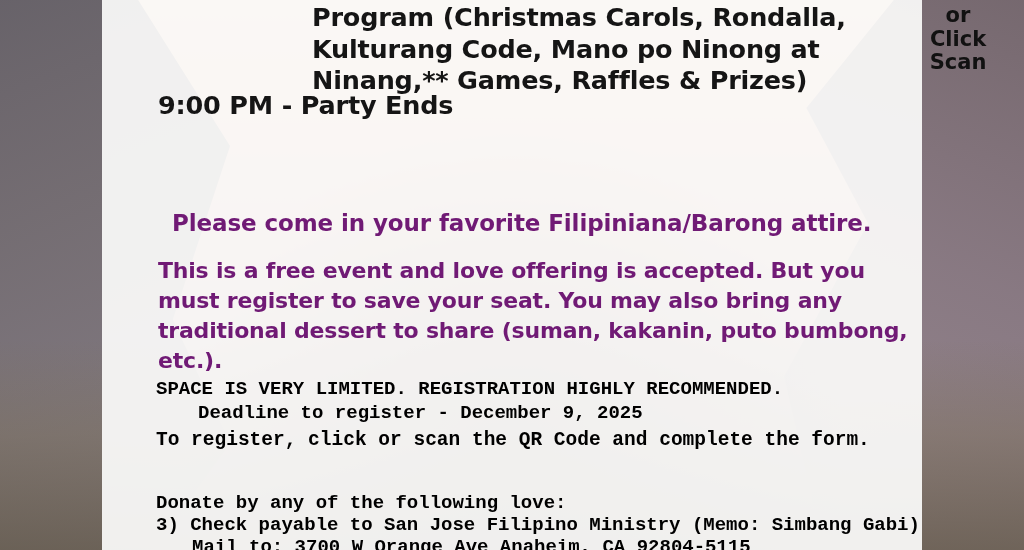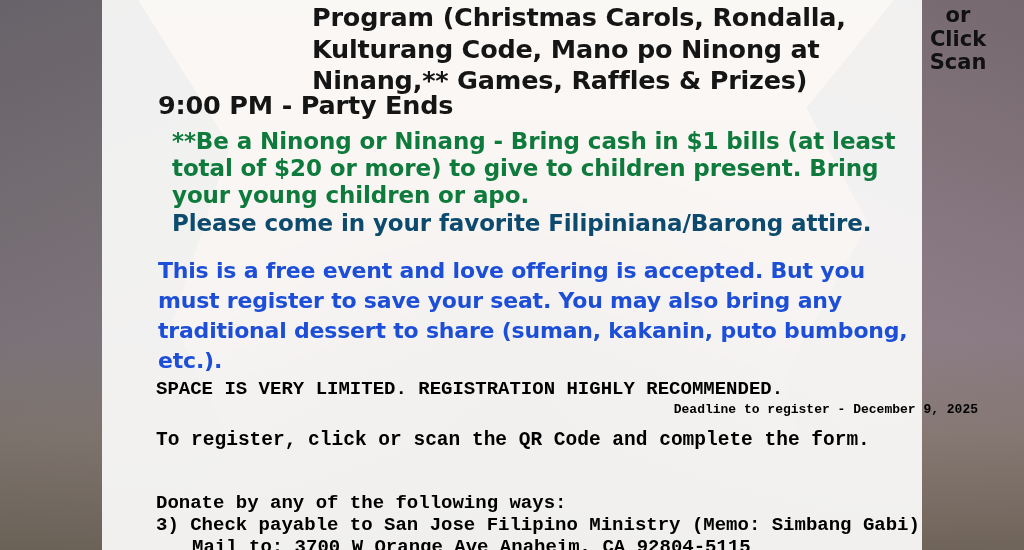--- a/index.html
+++ b/index.html
@@ -129,33 +129,33 @@
     font-size: 23px;
     line-height: 1.18;
     letter-spacing: -0.1px;
   }
 
   .red-note {
     position: absolute;
     left: 18px;
     top: 210px;
     width: 770px;
-    color: #0c4a6e;
+    color: #701a75;
     font-weight: bold;
     font-size: 23px;
     line-height: 1.2;
     letter-spacing: -0.1px;
   }
 
   .free-event {
     position: absolute;
     left: 4px;
     top: 256px;
     width: 760px;
-    color: #1d4ed8;
+    color: #701a75;
     font-weight: bold;
     font-size: 22px;
     line-height: 1.36;
     letter-spacing: -0.2px;
   }
 
   .serif-block {
     position: absolute;
     left: 2px;
     width: 780px;
@@ -164,22 +164,21 @@
     font-weight: bold;
   }
   .space-limited {
     top: 378px;
     font-size: 19px;
     line-height: 1.25;
   }
   .deadline {
     top: 402px;
     left: 44px;
-    font-size: 13px;
-    text-align: right;
+    font-size: 19px;
   }
   .register-line {
     top: 426px;
     font-size: 19.5px;
     line-height: 1.5;
   }
   .call-line {
     top: 452px;
     font-size: 19.5px;
   }
@@ -228,30 +227,29 @@
   <div class="content">
 
     <div class="prog-block">
       <div>Program (Christmas Carols, Rondalla,</div>
       <div>Kulturang Code, Mano po Ninong at</div>
       <div>Ninang,** Games, Raffles &amp; Prizes)</div>
     </div>
 
     <div class="party-ends">9:00 PM  - Party Ends</div>
 
-    <div class="green-note">**Be a Ninong or Ninang - Bring cash in $1 bills (at least total of $20 or more) to give to children present. Bring your young children or apo.</div>
 
     <div class="red-note">Please come in your favorite Filipiniana/Barong attire.</div>
 
     <div class="free-event">This is a free event and love offering is accepted. But you must register to save your seat. You may also bring any traditional dessert to share (suman, kakanin, puto bumbong, etc.).</div>
 
     <div class="serif-block space-limited">SPACE IS VERY LIMITED. REGISTRATION HIGHLY RECOMMENDED.</div>
     <div class="serif-block deadline">Deadline to register - December 9, 2025</div>
     <div class="serif-block register-line">To register, click or scan the QR Code and complete the form.</div>
-    <div class="serif-block donate-head">Donate by any of the following ways:</div>
+    <div class="serif-block donate-head">Donate by any of the following love:</div>
     <div class="serif-block donate-1">3) Check payable to San Jose Filipino Ministry (Memo: Simbang Gabi)</div>
     <div class="serif-block donate-1b">Mail to: 3700 W Orange Ave Anaheim, CA 92804-5115</div>
 
   </div>
 
   <div class="click-scan">
     <span>or</span>
     <span>Click</span>
     <span>Scan</span>
   </div>

